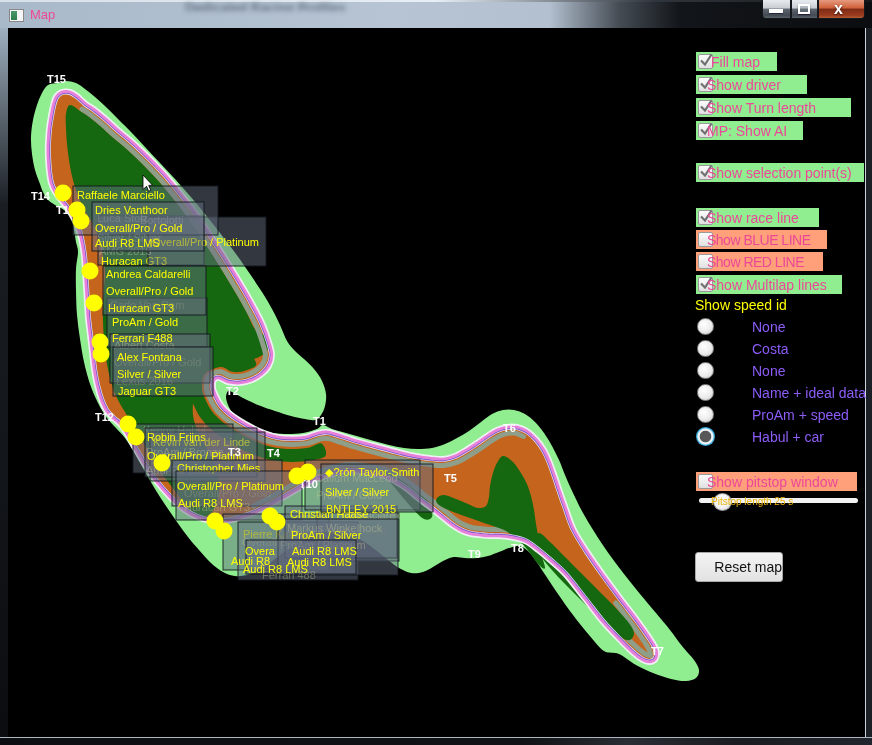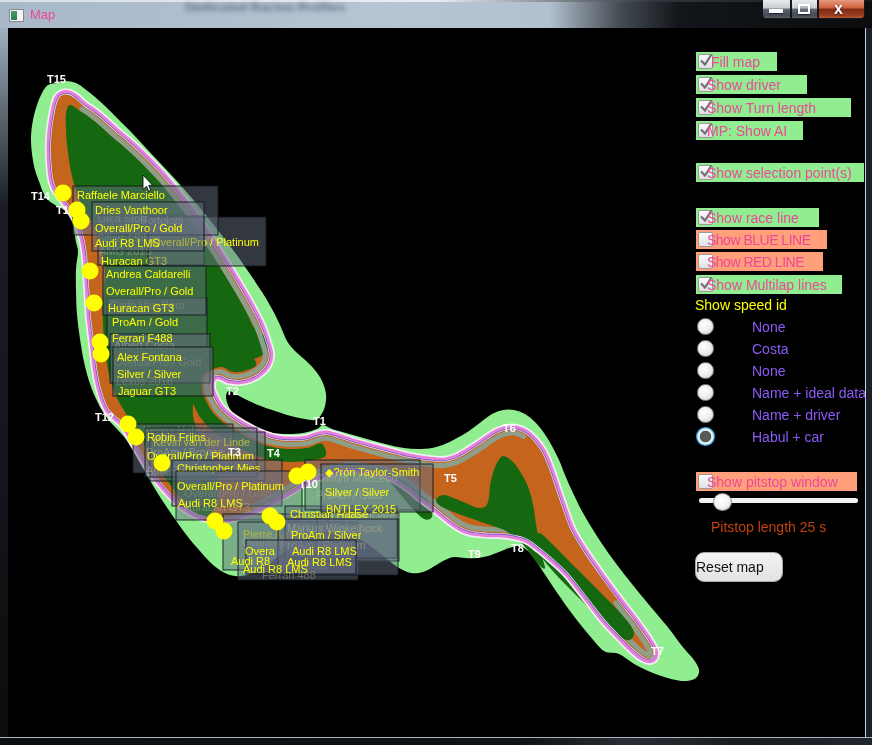--- a/index.html
+++ b/index.html
@@ -25,22 +25,22 @@
 .cb svg { position:absolute; left:-1px; top:-3px; }
 .lbl { position:absolute; left:11px; top:2px; font-size:14px; color:#ec4899; white-space:nowrap; }
 #driverid { position:absolute; left:695px; top:297px; font-size:14px; color:#ffff00; }
 .rrow { position:absolute; left:697px; height:20px; }
 .radio { position:absolute; left:0; top:0; width:17px; height:17px; border-radius:50%; background:radial-gradient(circle at 40% 35%, #ffffff 0%, #ececec 55%, #c6c6c6 100%); border:1px solid #8a8a8a; }
 .radio.sel { left:-1px; top:-1px; width:19px; height:19px; background:radial-gradient(circle, #585858 0%, #585858 40%, #eef4f7 46%, #e8f2f6 56%, #43b0e0 64%, #2196cc 85%, #1a7fb0 100%); border:none; }
 .ylbl { position:absolute; left:27px; top:1px; font-size:14px; color:#8b5cf6; white-space:nowrap;margin-left:28px; }
 #pitrow { position:absolute; left:696px; top:472px; height:19px; }
 #slider { position:absolute; left:699px; top:498px; width:159px; height:5px; background:#f2f2f2; border-radius:2.5px; }
 #thumb { position:absolute; left:713px; top:493px; width:19px; height:18px; border-radius:50%; background:radial-gradient(circle at 42% 35%, #ffffff 0%, #f2f2f2 55%, #c8c8c8 100%); border:1px solid #9a9a9a; }
-#pitlen { position:absolute; left:711px; top:519px; font-size:14px; color:#c2410c; }
-#resetbtn { position:absolute; left:695px; top:552px; width:88px; height:30px; background:linear-gradient(#f4f4f4,#e2e2e2); border:1px solid #a8a8a8; border-radius:9px; font-size:14px; color:#111; text-align:left; line-height:28px; }
+#pitlen { position:absolute; left:711px; top:496px; font-size:10px; color:#eab308; }
+#resetbtn { position:absolute; left:695px; top:552px; width:88px; height:30px; background:linear-gradient(#f4f4f4,#e2e2e2); border:1px solid #a8a8a8; border-radius:3px; font-size:14px; color:#111; text-align:right; line-height:28px; }
 .turn { font-size:11px; font-weight:bold; fill:#ffffff; }
 </style></head>
 <body>
 <div id="titlebar"></div>
 <div style="position:absolute;left:185px;top:0px;width:260px;height:11px;color:rgba(35,45,65,0.55);font-size:13px;font-weight:bold;filter:blur(2.5px);overflow:hidden;font-family:'Liberation Sans',sans-serif;">Dedicated Racing Profiles</div>
 <div id="icon"></div>
 <div id="title">Map</div>
 <div class="wbtn" id="btnmin"></div>
 <div class="wbtn" id="btnmax"></div>
 <div class="wbtn" id="btncls"></div>
@@ -262,21 +262,21 @@
 <div class="rrow" style="top:362px">
     <span class="radio"></span>
     <span class="ylbl">None</span>
   </div>
 <div class="rrow" style="top:384px">
     <span class="radio"></span>
     <span class="ylbl">Name + ideal data</span>
   </div>
 <div class="rrow" style="top:406px">
     <span class="radio"></span>
-    <span class="ylbl">Name + driver</span>
+    <span class="ylbl">ProAm + speed</span>
   </div>
 <div class="rrow" style="top:428px">
     <span class="radio sel"></span>
     <span class="ylbl">Habul + car</span>
   </div>
 
 <div id="slider"></div>
 <div id="thumb"></div>
 <div id="pitlen">Pitstop length 25 s</div>
 <div id="resetbtn">Reset map</div>

